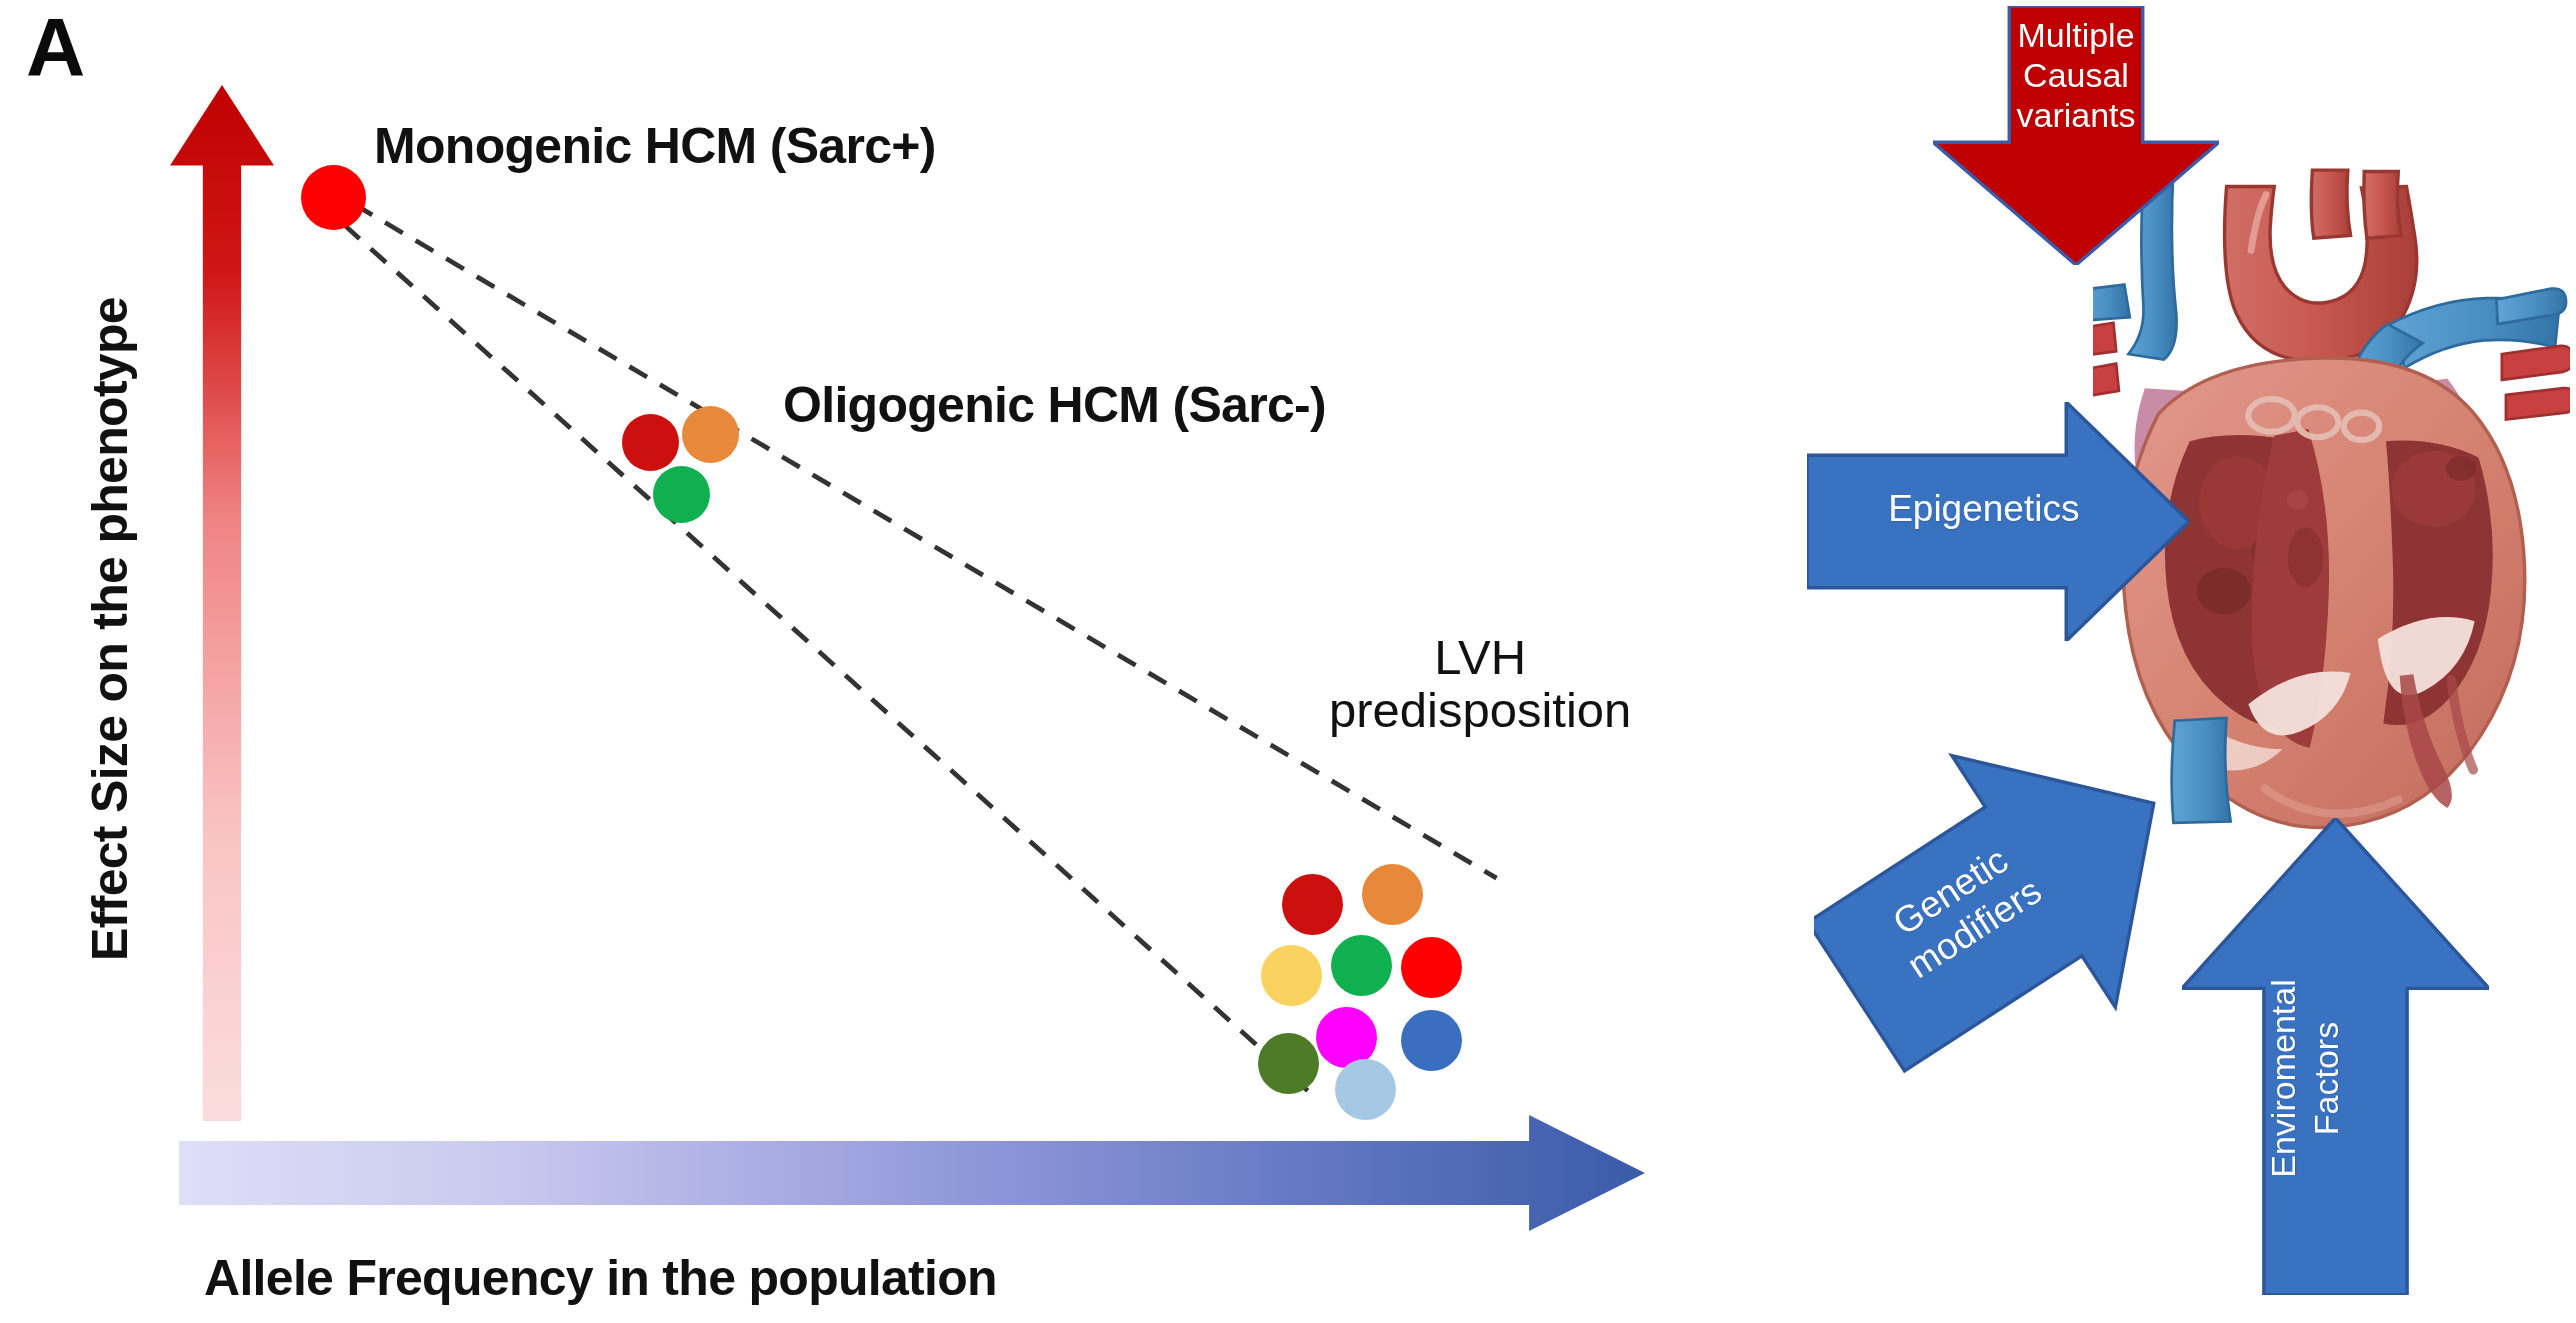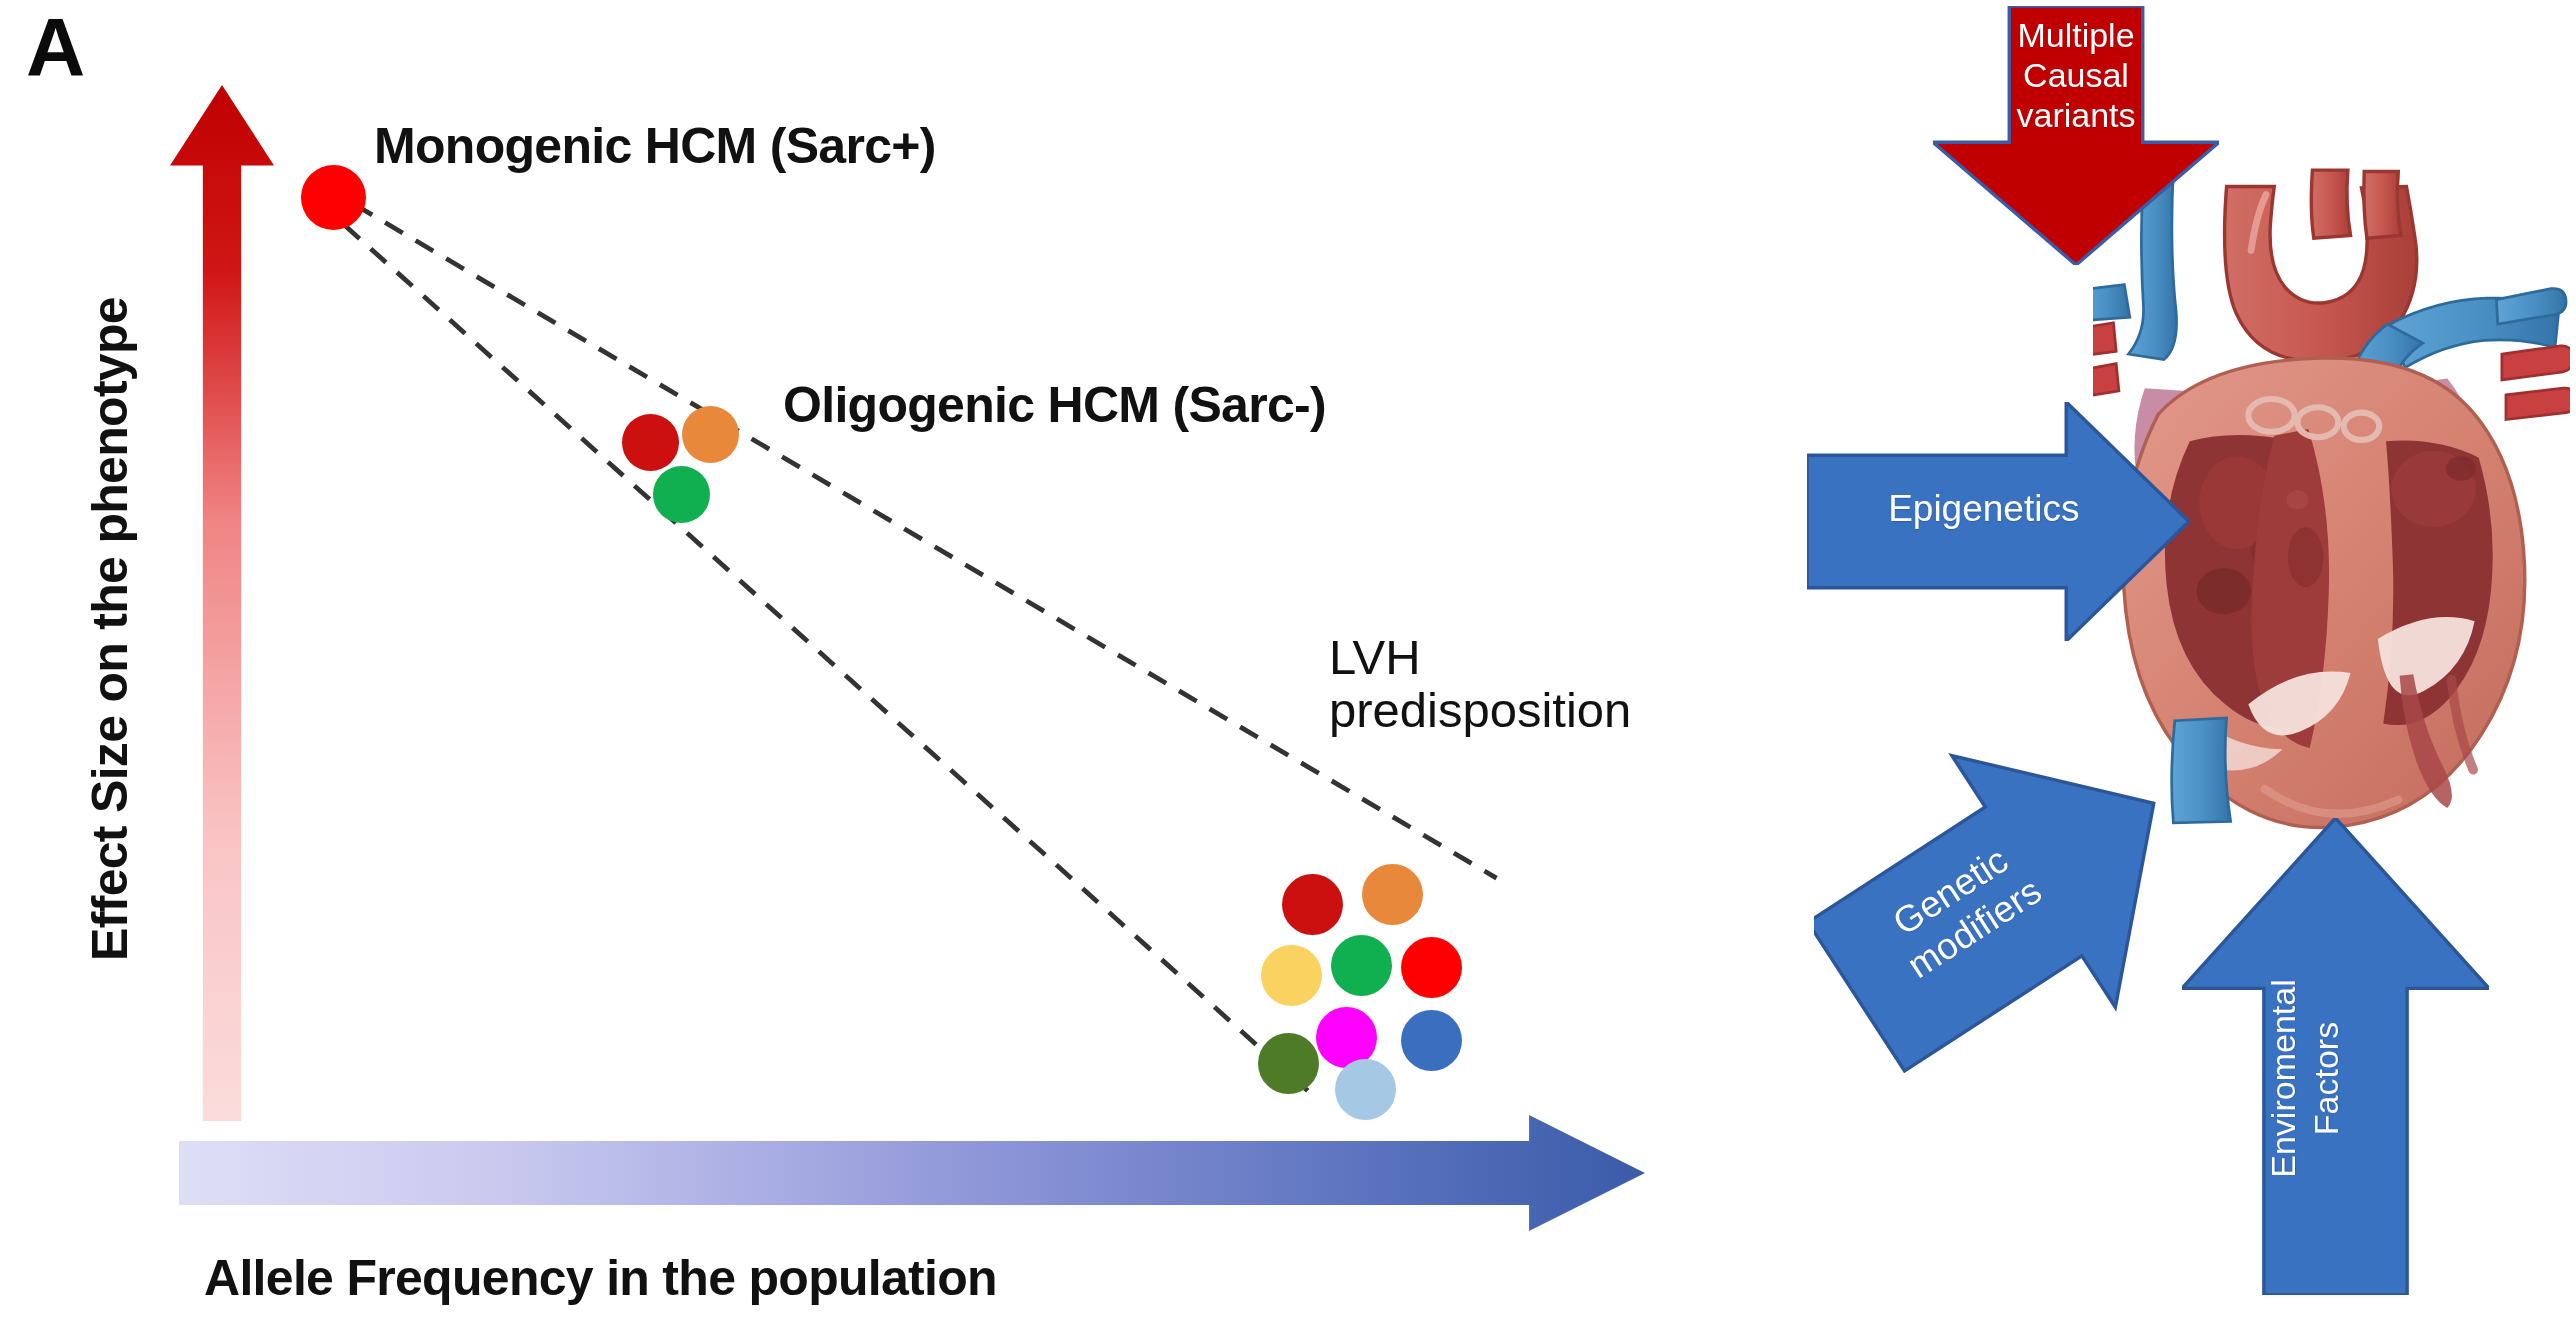--- a/index.html
+++ b/index.html
@@ -38,21 +38,21 @@
     text-align:center;transform:rotate(-90deg);transform-origin:center center;
     font-size:50px;font-weight:bold;color:#111;
     font-family:"Liberation Sans", sans-serif;letter-spacing:-0.7px;
   }
   #xlabel{
     position:absolute;left:204px;top:1249px;width:1091px;text-align:left;
     font-size:50px;font-weight:bold;color:#111;letter-spacing:-0.7px;
   }
 
   
-  .scat-label{position:absolute;font-weight:bold;color:#111;letter-spacing:-0.7px;}
+  .scat-label{position:absolute;font-weight:bold;color:#111;letter-spacing:-0.7px;text-align:center;}
   #lblMono{left:374px;top:117px;font-size:50px;}
   #lblOligo{left:783px;top:376px;font-size:50px;}
   #lblLVH{
     left:1329px;top:631px;font-size:49px;font-weight:normal;
     line-height:1.08;letter-spacing:0px;
   }
 
   
   .dot{position:absolute;border-radius:50%;}
 

